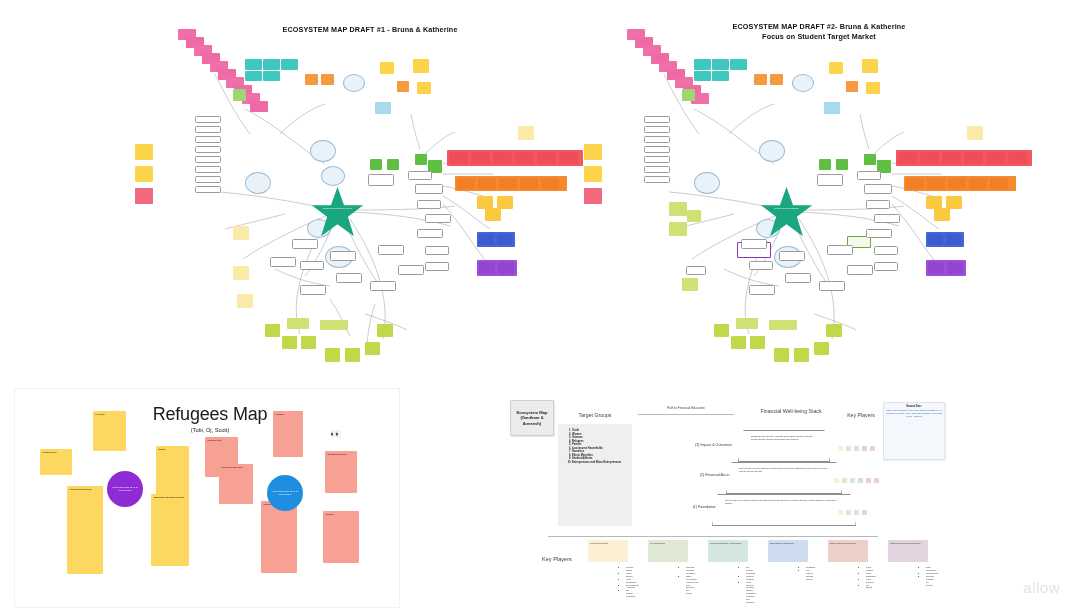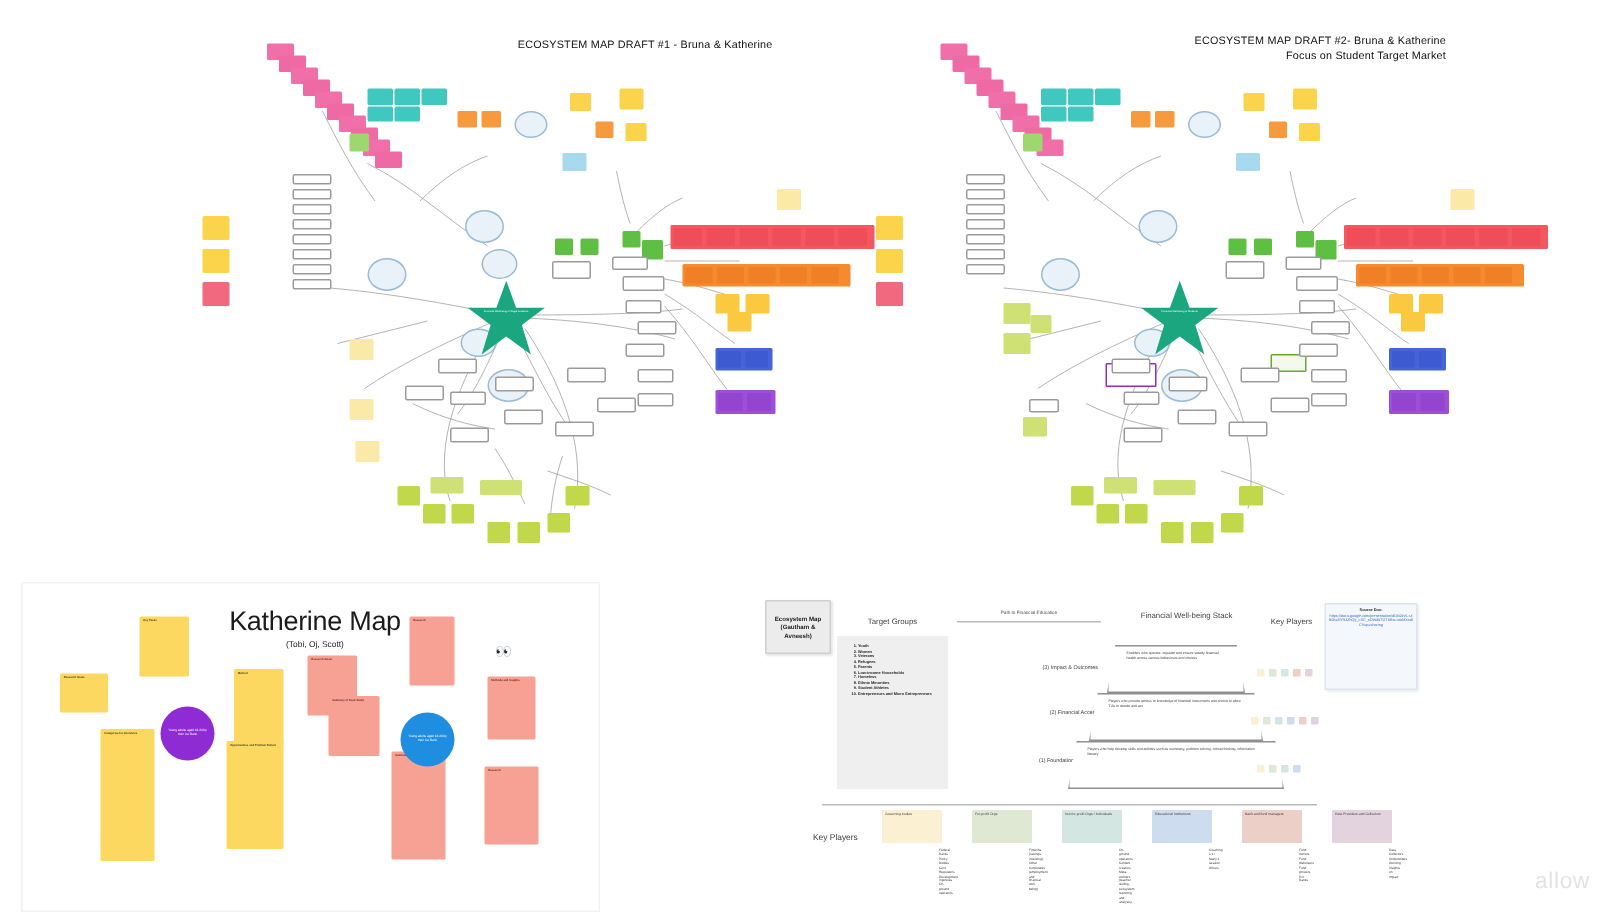--- a/index.html
+++ b/index.html
@@ -2,22 +2,22 @@
 <html><head>
 <meta charset="utf-8">
 <style>
   html,body{margin:0;padding:0;background:#fff;}
   body{width:1080px;height:608px;position:relative;overflow:hidden;
        font-family:"Liberation Sans",sans-serif;color:#1a1a1a;}
   .canvas{position:absolute;inset:0;background:#ffffff;}
   .abs{position:absolute;box-sizing:border-box;}
 
   
-  .map-title{font-size:7.2px;font-weight:normal;letter-spacing:.15px;
-             text-align:right;line-height:9.6px;color:#111;}
+  .map-title{font-size:7.2px;font-weight:bold;letter-spacing:.15px;
+             text-align:center;line-height:9.6px;color:#111;}
 
   
   .note{border-radius:1px;overflow:hidden;padding:1px;
         font-size:1.7px;line-height:2.1px;color:#3a3a3a;word-break:break-word;}
   .node{background:#fff;border:.5px solid #9b9b9b;border-radius:1.5px;
         font-size:1.7px;line-height:2px;color:#444;padding:1px;
         display:flex;align-items:center;justify-content:center;text-align:center;
         overflow:hidden;}
   .circ{border-radius:50%;border:.5px solid #9bbbd4;background:#eaf2f9;
         display:flex;align-items:center;justify-content:center;text-align:center;
@@ -399,21 +399,21 @@
     <div class="abs note" style="left:100px;top:26px;width:15px;height:13px;background:#c0d84a;"></div>
     <div class="abs note" style="left:112px;top:8px;width:16px;height:13px;background:#c0d84a;"></div>
   </div>
 
   <div class="abs note" style="left:393px;top:112px;width:16px;height:14px;background:#fbe9a8;"></div>
   <div class="abs note" style="left:250px;top:88px;width:16px;height:12px;background:#a7d9ef;"></div>
 </div>
 
 <div class="abs frame-edge" style="left:14px;top:388px;width:386px;height:220px;background:#fff;">
 
-  <div class="abs eco-title" style="left:95px;top:15px;width:200px;text-align:center;">Katherine Map</div>
+  <div class="abs eco-title" style="left:95px;top:15px;width:200px;text-align:center;">Refugees Map</div>
   <div class="abs eco-sub" style="left:95px;top:38px;width:200px;">(Tobi, Oj, Scott)</div>
 
   <div class="abs sticky" style="left:25px;top:60px;width:32px;height:26px;background:#fcd860;">
     <span class="st-h">Research Goals</span>
   </div>
   <div class="abs sticky" style="left:78px;top:22px;width:33px;height:40px;background:#fcd860;">
     <span class="st-h">Key Tasks</span>
   </div>
   <div class="abs sticky" style="left:141px;top:57px;width:33px;height:50px;background:#fcd860;">
     <span class="st-h">Method</span>

